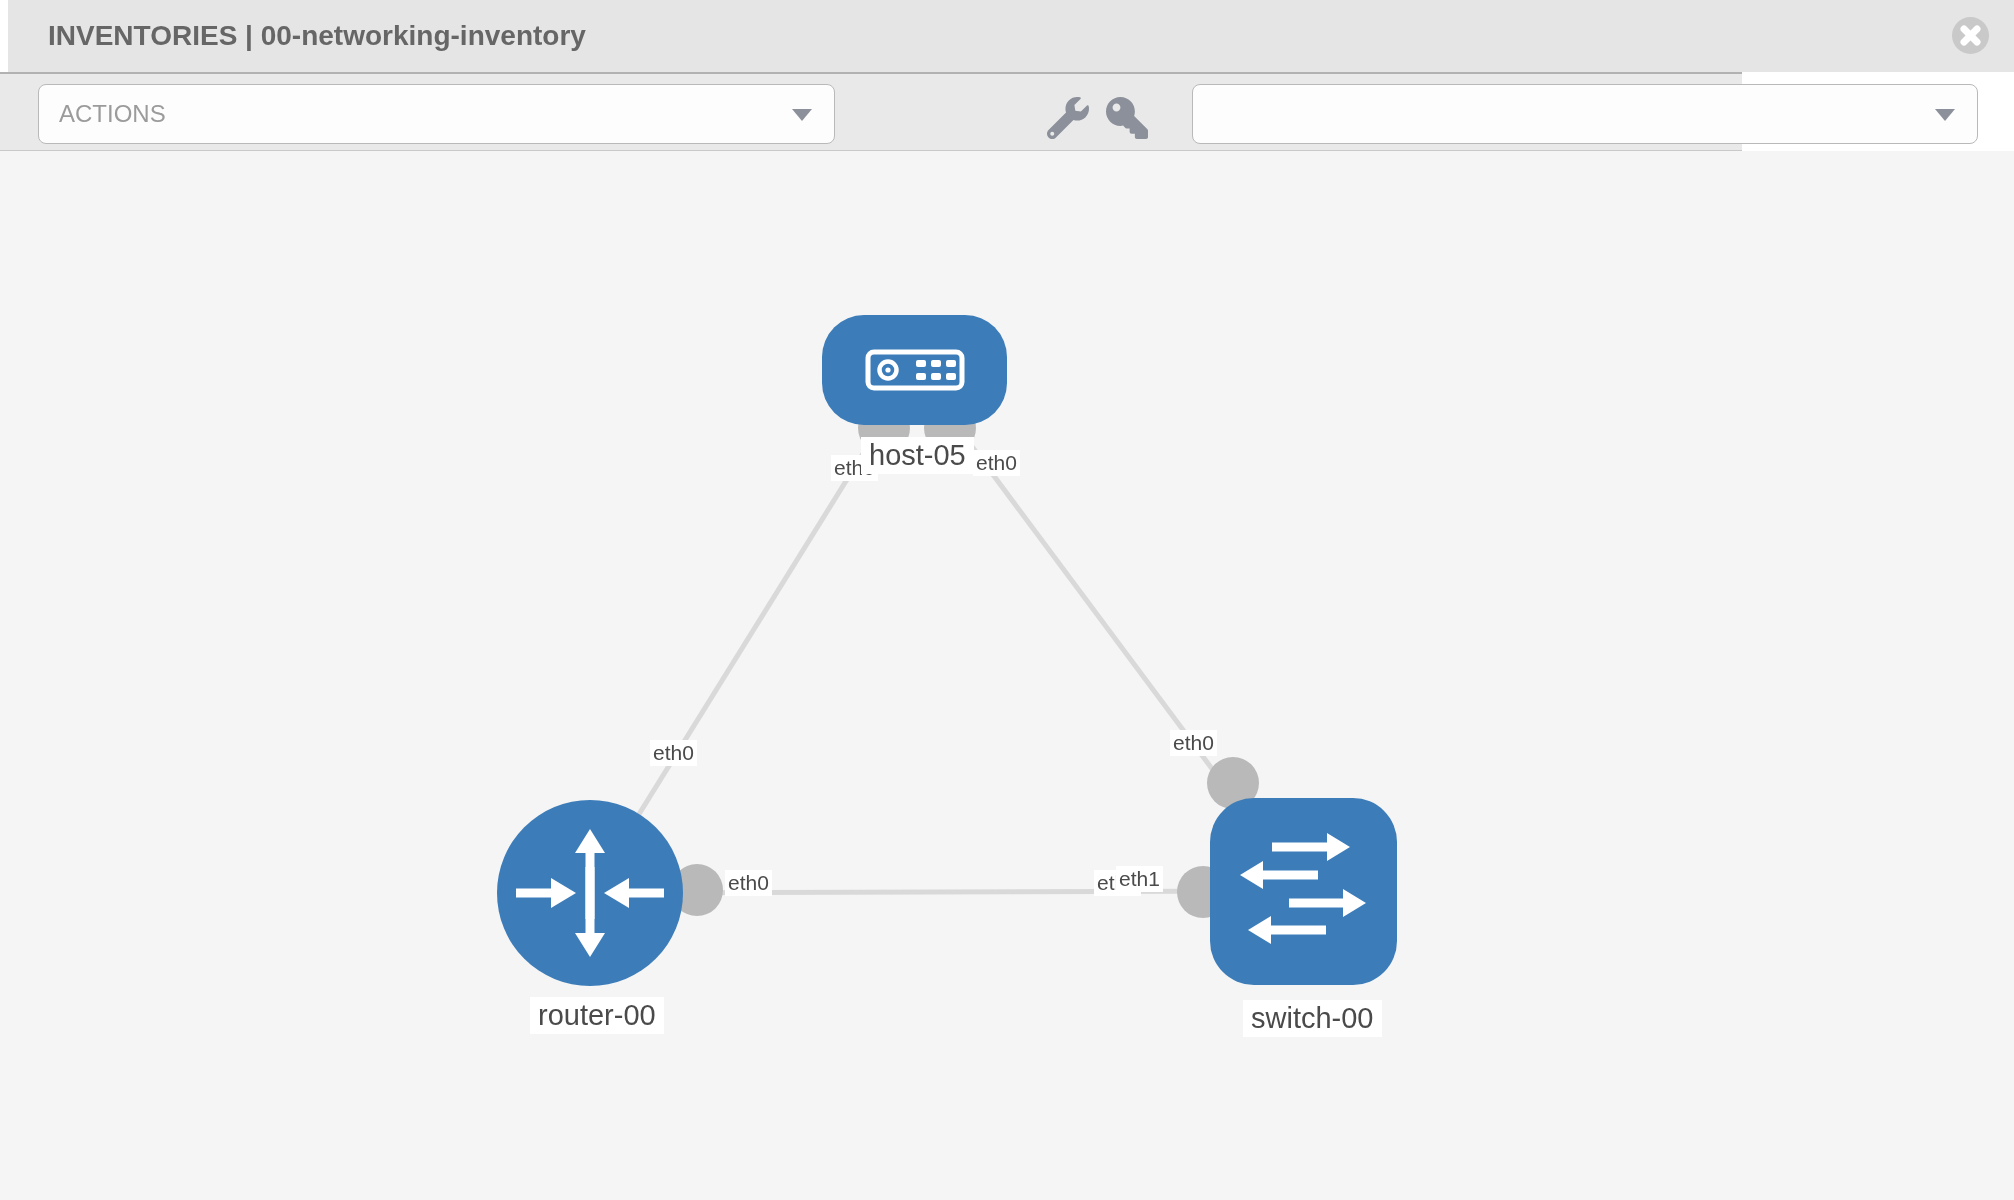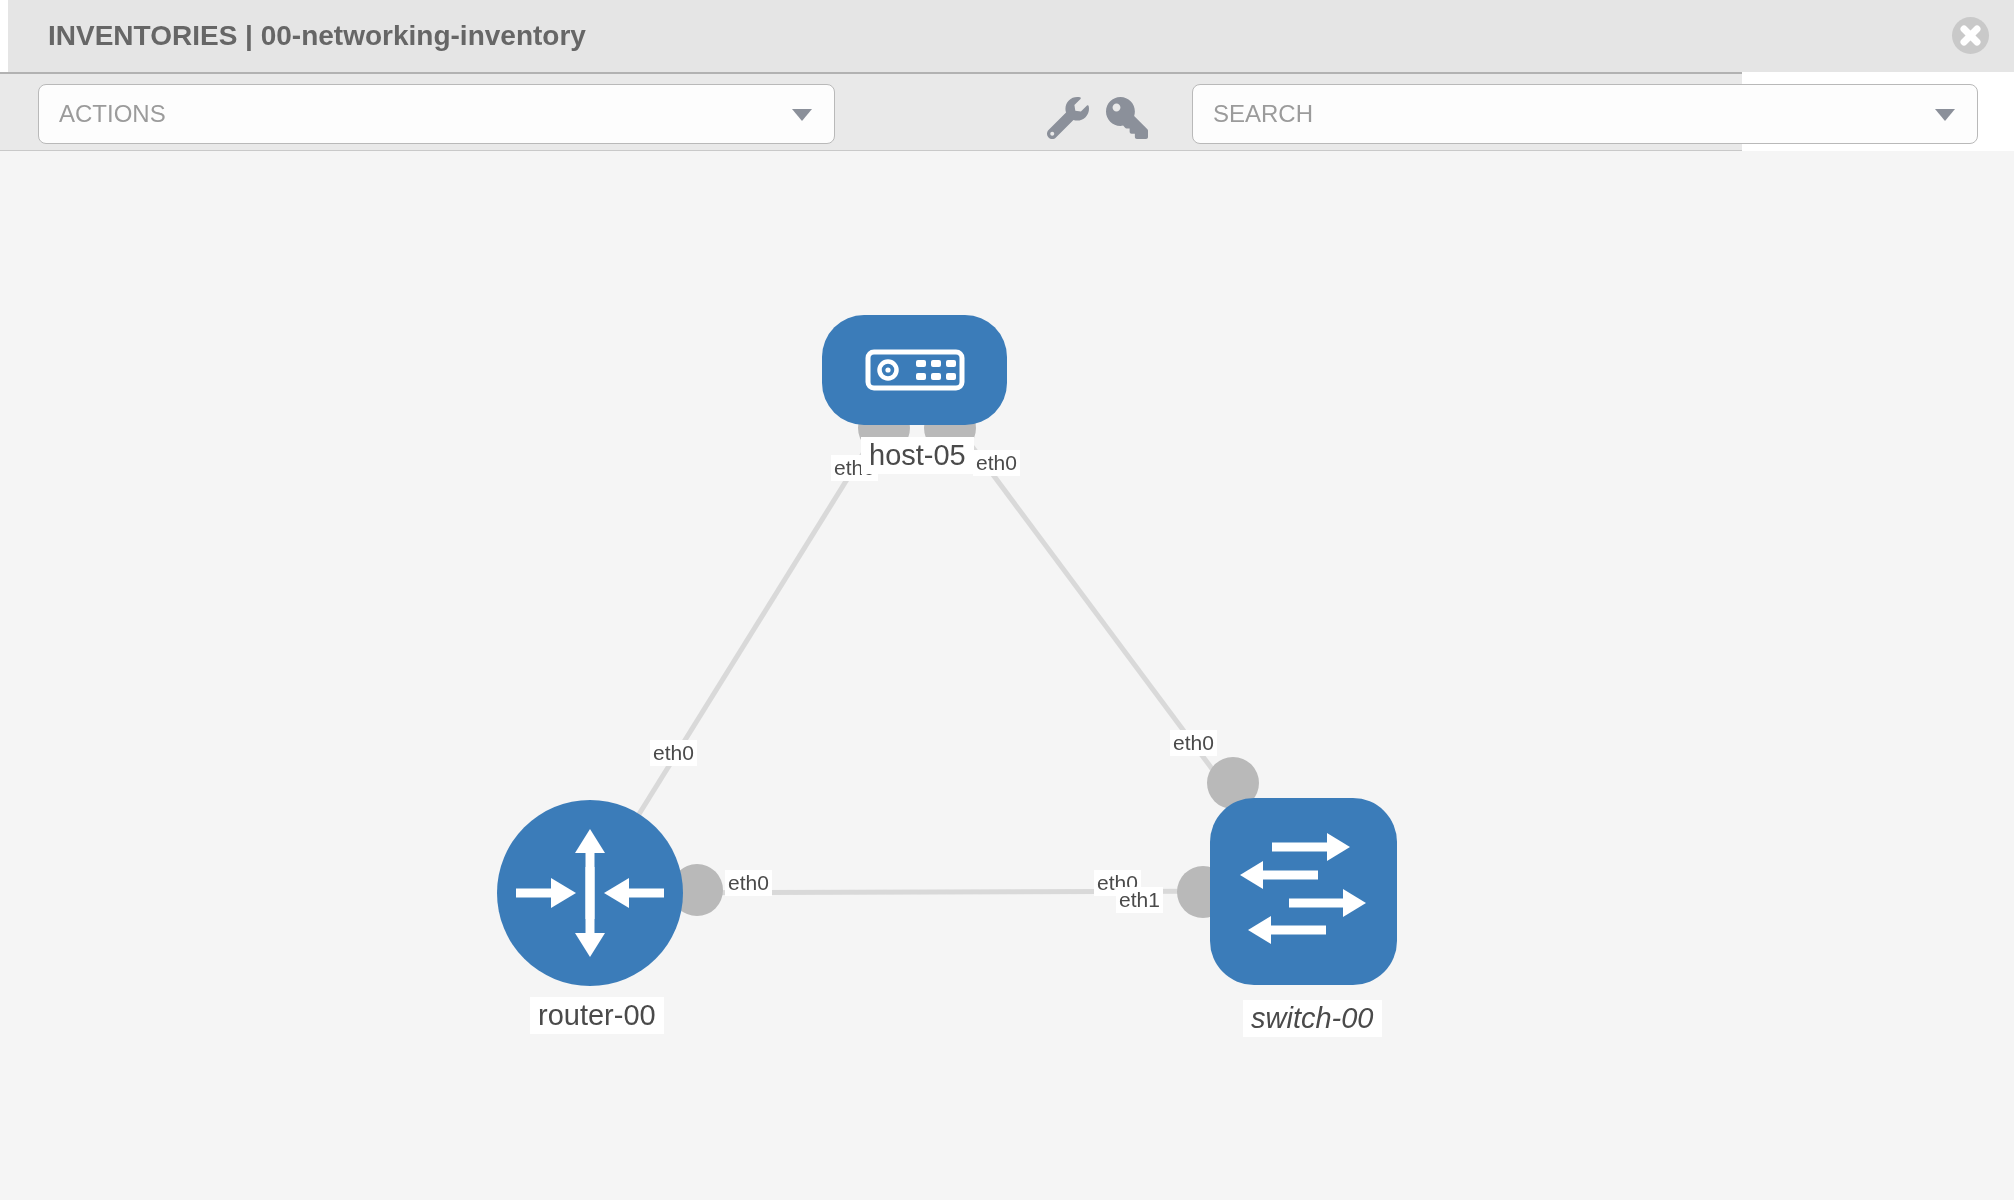--- a/index.html
+++ b/index.html
@@ -108,21 +108,20 @@
 
   <div class="tool-icon-btn key-btn">
     <svg viewBox="0 0 512 512">
       <g transform="translate(512,0) scale(-1,1)">
         <path d="M512 176.001C512 273.203 433.202 352 336 352c-11.22 0-22.19-1.062-32.827-3.069l-24.012 27.014A23.999 23.999 0 0 1 261.223 384H224v40c0 13.255-10.745 24-24 24h-40v40c0 13.255-10.745 24-24 24H24c-13.255 0-24-10.745-24-24v-78.059c0-6.365 2.529-12.47 7.029-16.971l161.802-161.802C163.108 213.814 160 195.271 160 176 160 78.798 238.797.001 335.999 0 433.488-.001 512 78.511 512 176.001zM336 128c0 26.51 21.49 48 48 48s48-21.49 48-48-21.49-48-48-48-48 21.49-48 48z"></path>
       </g>
     </svg>
   </div>
 
   <div class="select-box search-box">
-    <input type="text" placeholder="SEARCH" style="">
     <span class="caret"></span>
   </div>
 </div>
 
 <div class="canvas">
 
   <svg class="topo-svg" width="2014" height="1049" viewBox="0 0 2014 1049">
 
     <line class="link" x1="915" y1="219" x2="590" y2="742"></line>
     <line class="link" x1="915" y1="219" x2="1303" y2="740"></line>
@@ -177,19 +176,19 @@
       </g>
     </g>
   </svg>
 
   <span class="chip iface-chip" style="left:831px; top:304px;">eth0</span>
   <span class="chip iface-chip" style="left:973px; top:299px;">eth0</span>
   <span class="chip iface-chip" style="left:650px; top:589px;">eth0</span>
   <span class="chip iface-chip" style="left:1170px; top:579px;">eth0</span>
   <span class="chip iface-chip" style="left:725px; top:719px;">eth0</span>
   <span class="chip iface-chip" style="left:1094px; top:719px; z-index:1;">eth0</span>
-  <span class="chip iface-chip" style="left:1116px; top:736px; z-index:2;">eth1</span>
+  <span class="chip iface-chip" style="left:1116px; top:715px; z-index:2;">eth1</span>
 
   <span class="chip node-chip" style="left:861px;  top:286px; z-index:3;">host-05</span>
   <span class="chip node-chip" style="left:530px;  top:846px;text-align:right;">router-00</span>
-  <span class="chip node-chip" style="left:1243px; top:849px;font-style:italic;">switch-00</span>
+  <span class="chip node-chip" style="left:1243px; top:849px;">switch-00</span>
 
 </div>
 
 </body></html>

